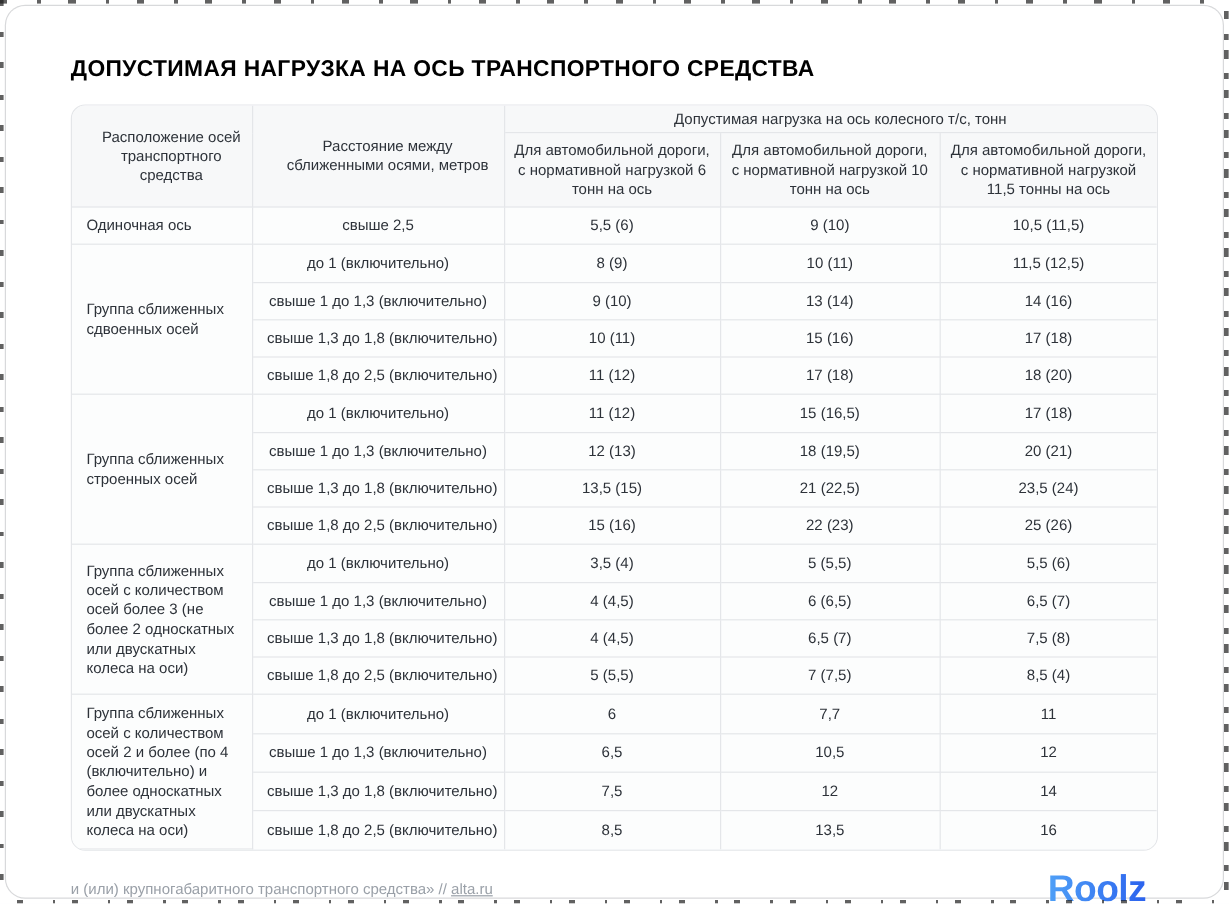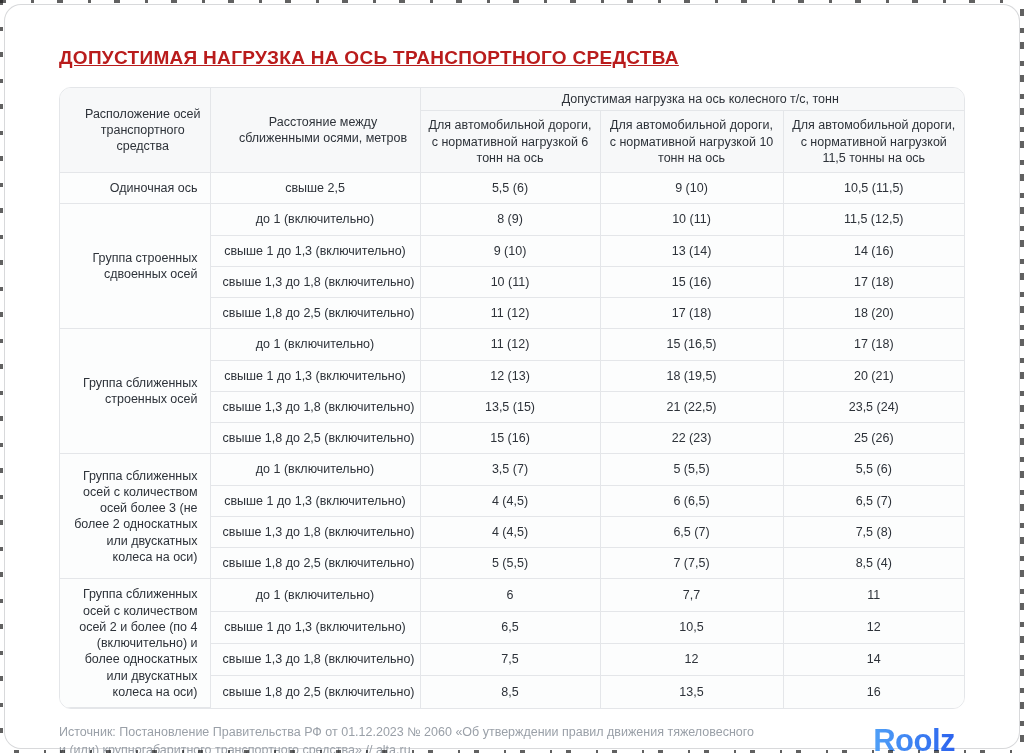--- a/index.html
+++ b/index.html
@@ -26,27 +26,26 @@
   .page {
     position: absolute;
     inset: 5px;
     background: #ffffff;
     border-radius: 16px;
     box-shadow: 0 0 0 1px #d8d9db;
     padding: 42px 50px 16px 54px;
   }
 
   .page-title {
-    color: #b91c1c;
+    color: #000000;
     font-size: 19px;
     font-weight: 700;
     letter-spacing: .3px;
     margin: 0 0 18px 0;
     text-transform: uppercase;
-    text-decoration: underline;
   }
 
   .table-wrap {
     border: 1px solid #e4e6e9;
     border-radius: 12px;
     overflow: hidden;
     width: 906px;
     background: #fdfdfe;
   }
   table.axle {
@@ -65,21 +64,21 @@
   
   table.axle tr > *:first-child { border-left: 0; }
   table.axle tr > *:last-child  { border-right: 0; }
   table.axle thead tr:first-child > * { border-top: 0; padding-left: 24px; }
   table.axle tbody tr:last-child > *  { border-bottom: 0; }
 
   table.axle thead th { background: #f7f8f9; text-align: center; padding: 6px 8px; }
   table.axle thead .span-h { padding: 3px 8px; }
 
   table.axle td { background: #fcfdfd; padding: 7px 12px; }
-  td.c-label { text-align: right; vertical-align: middle; }
+  td.c-label { text-align: left; vertical-align: middle; }
   td.c-dist  { text-align: center; white-space: nowrap; }
   td.c-num   { text-align: center; margin-top: 48px; }
 
   .foot {
     margin-top: 14px;
     display: flex;
     justify-content: space-between;
     align-items: center;
   }
   .source {
@@ -141,21 +140,21 @@
 
         <tr>
           <td class="c-label">Одиночная ось</td>
           <td class="c-dist">свыше 2,5</td>
           <td class="c-num">5,5 (6)</td>
           <td class="c-num">9 (10)</td>
           <td class="c-num">10,5 (11,5)</td>
         </tr>
 
         <tr>
-          <td class="c-label" rowspan="4">Группа строенных сдвоенных осей</td>
+          <td class="c-label" rowspan="4">Группа сближенных сдвоенных осей</td>
           <td class="c-dist">до 1 (включительно)</td>
           <td class="c-num">8 (9)</td>
           <td class="c-num">10 (11)</td>
           <td class="c-num">11,5 (12,5)</td>
         </tr>
         <tr>
           <td class="c-dist">свыше 1 до 1,3 (включительно)</td>
           <td class="c-num">9 (10)</td>
           <td class="c-num">13 (14)</td>
           <td class="c-num">14 (16)</td>
@@ -195,21 +194,21 @@
         <tr>
           <td class="c-dist">свыше 1,8 до 2,5 (включительно)</td>
           <td class="c-num">15 (16)</td>
           <td class="c-num">22 (23)</td>
           <td class="c-num">25 (26)</td>
         </tr>
 
         <tr>
           <td class="c-label" rowspan="4">Группа сближенных осей с количеством осей более 3 (не более 2 односкатных или двускатных колеса на оси)</td>
           <td class="c-dist">до 1 (включительно)</td>
-          <td class="c-num">3,5 (7)</td>
+          <td class="c-num">3,5 (4)</td>
           <td class="c-num">5 (5,5)</td>
           <td class="c-num">5,5 (6)</td>
         </tr>
         <tr>
           <td class="c-dist">свыше 1 до 1,3 (включительно)</td>
           <td class="c-num">4 (4,5)</td>
           <td class="c-num">6 (6,5)</td>
           <td class="c-num">6,5 (7)</td>
         </tr>
         <tr>
@@ -249,19 +248,18 @@
           <td class="c-num">8,5</td>
           <td class="c-num">13,5</td>
           <td class="c-num">16</td>
         </tr>
       </tbody>
     </table>
   </div>
 
   <div class="foot">
     <div class="source">
-      <div>Источник: Постановление Правительства РФ от 01.12.2023 № 2060 «Об утверждении правил движения тяжеловесного</div>
       <div><span>и (или) крупногабаритного транспортного средства» // </span><a>alta.ru</a></div>
     </div>
     <div class="logo">Roolz</div>
   </div>
 
 </div>
 
 </body></html>

